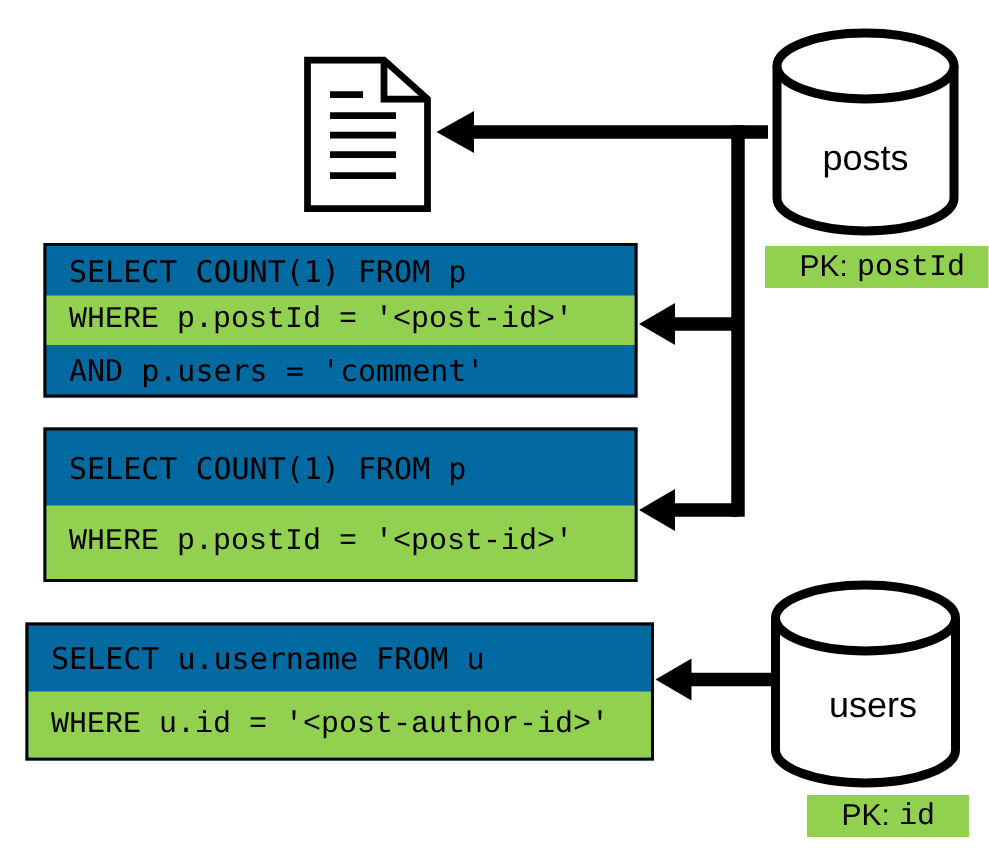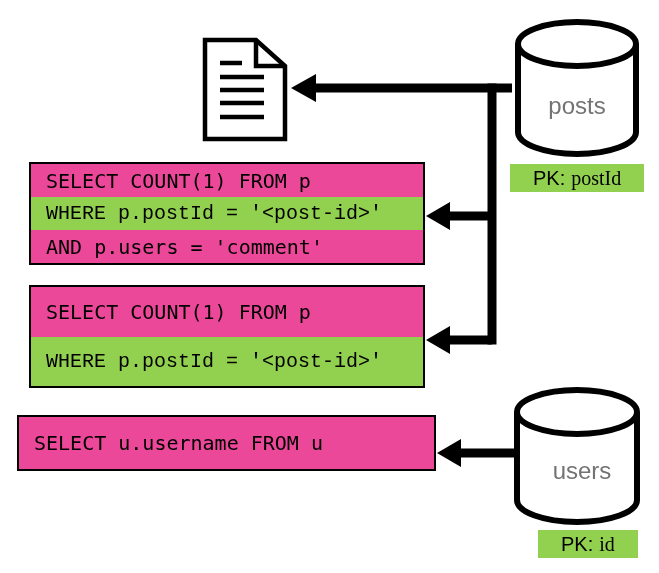--- a/index.html
+++ b/index.html
@@ -12,21 +12,21 @@
     width: 659px;
     height: 573px;
     background: #ffffff;
     overflow: hidden;
   }
   .abs { position: absolute; }
 
   
   .qbox {
     position: absolute;
-    background: #ec4899;
+    background: #0369a1;
     border: 2px solid #000000;
     box-sizing: border-box;
     display: flex;
     flex-direction: column;
   }
   .qrow {
     flex: 1;
     display: flex;
     align-items: center;
     padding-left: 15px;
@@ -36,37 +36,37 @@
     white-space: pre;
   }
   .qrow.hl { background: var(--highlight, #92d050); font-family: Liberation Mono, monospace; }
 
   
   .db-label {
     position: absolute;
     text-align: center;
     font-family: "Liberation Sans", sans-serif;
     font-size: 24px;
-    color: #737373;
+    color: #000000;
   }
 
   
   .pk-badge {
     position: absolute;
     height: 28px;
     background: var(--highlight, #92d050);
     display: flex;
     align-items: center;
     padding: 0 23px;
     font-size: 20px;
     color: #000000;
     white-space: pre;
   }
   .pk-badge .pk-value {
-    font-family: Liberation Serif, serif;
+    font-family: Liberation Mono, monospace;
     margin-left: 6px;
   }
 
   svg { display: block; }
 </style>
 </head>
 <body>
 
 <div id="canvas">
 
@@ -94,22 +94,23 @@
     <div class="qrow">SELECT COUNT(1) FROM p</div>
     <div class="qrow hl">WHERE p.postId = '&lt;post-id&gt;'</div>
     <div class="qrow">AND p.users = 'comment'</div>
   </div>
 
   <div class="qbox" style="left:29px; top:285px; width:396px; height:103px;">
     <div class="qrow">SELECT COUNT(1) FROM p</div>
     <div class="qrow hl">WHERE p.postId = '&lt;post-id&gt;'</div>
   </div>
 
-  <div class="qbox" style="left:17px; top:415px; width:419px; height:56px;">
+  <div class="qbox" style="left:17px; top:415px; width:419px; height:92px;">
     <div class="qrow">SELECT u.username FROM u</div>
+    <div class="qrow hl">WHERE u.id = '&lt;post-author-id&gt;'</div>
   </div>
 
   <svg class="abs" style="left:510px; top:385px;" width="132" height="142" viewBox="0 0 132 142">
     <path d="M 7 27 L 7 115 A 60 22 0 0 0 127 115 L 127 27" fill="#ffffff" stroke="#000000" stroke-width="6"></path>
     <ellipse cx="67" cy="27" rx="60" ry="22" fill="#ffffff" stroke="#000000" stroke-width="6"></ellipse>
   </svg>
   <div class="db-label" style="left:516px; top:457px; width:132px;">users</div>
 
   <div class="pk-badge" style="left:538px; top:530px;">
     <span>PK:</span><span class="pk-value">id</span>

